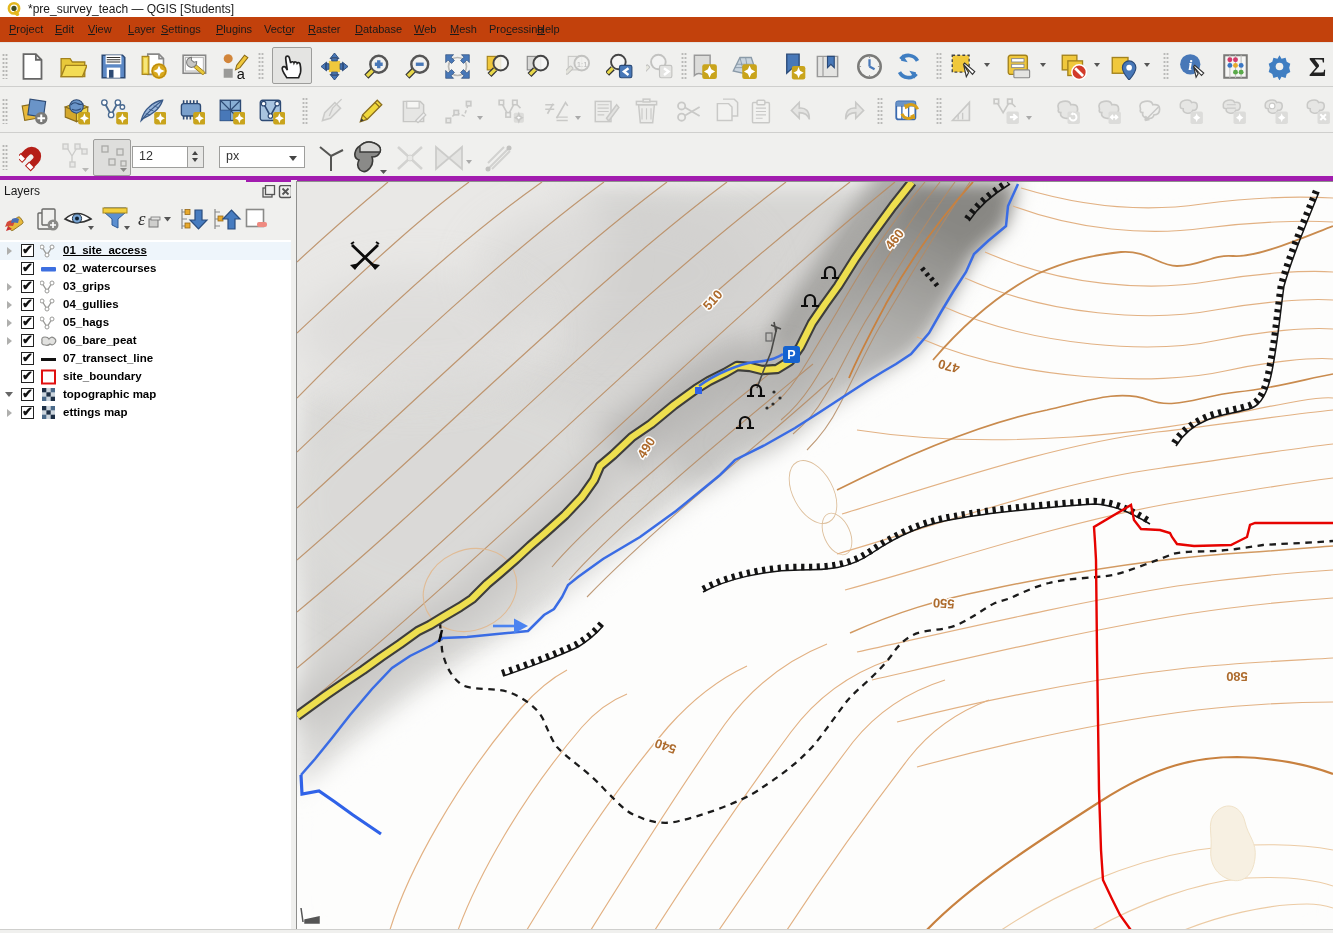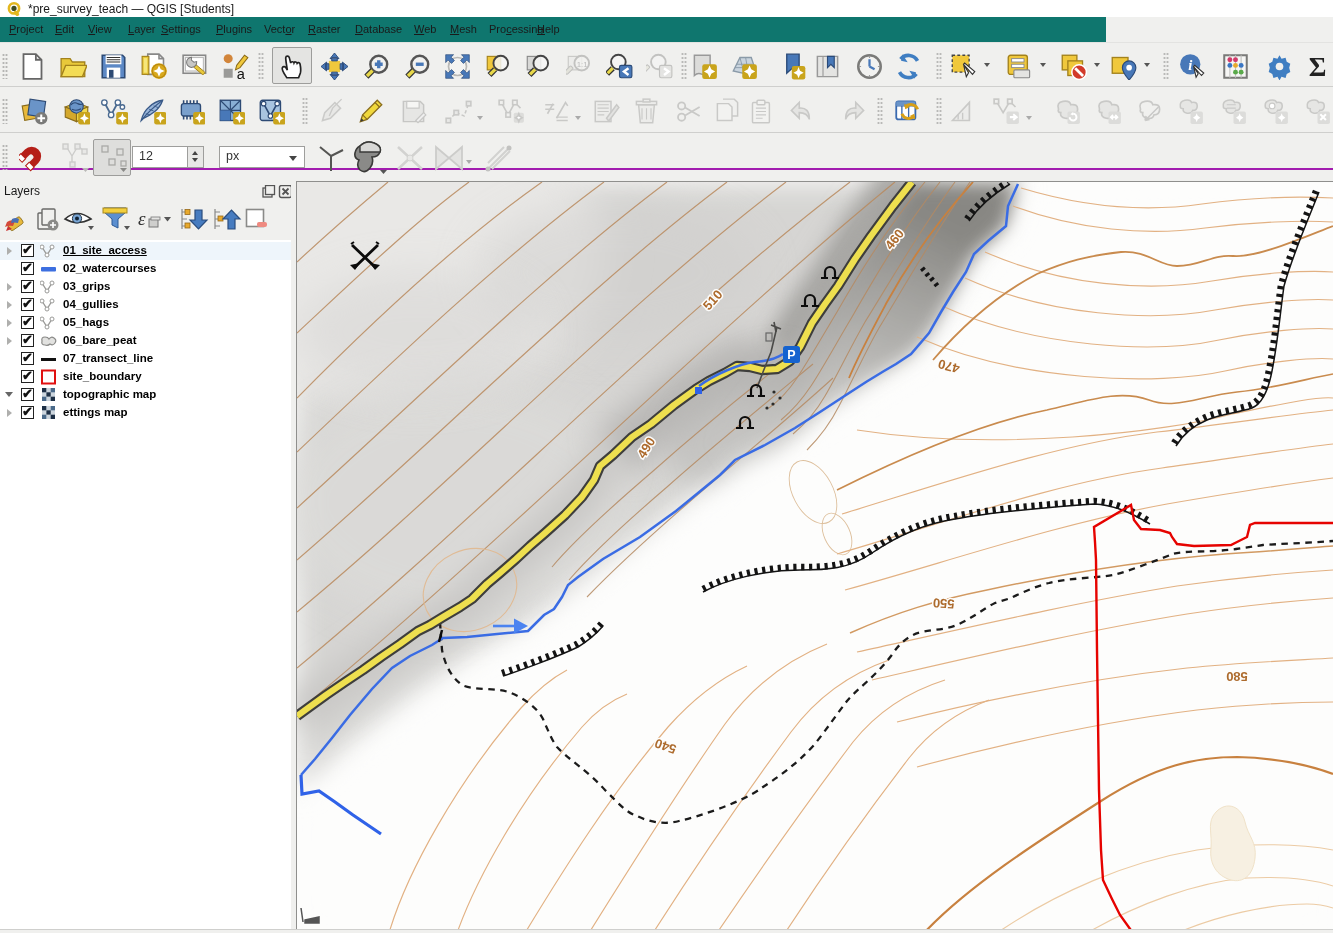--- a/index.html
+++ b/index.html
@@ -1,26 +1,26 @@
 <!DOCTYPE html>
 <html><head>
 <meta charset="utf-8">
 <style>
 *{margin:0;padding:0;box-sizing:border-box}
 html,body{width:1333px;height:933px;overflow:hidden;font-family:"Liberation Sans",sans-serif;background:#f0f0ee}
 .abs{position:absolute}
 #titlebar{position:absolute;left:0;top:0;width:1333px;height:17px;background:#ffffff}
 #titlebar .ttl{position:absolute;left:28px;top:2px;font-size:12px;color:#1a1a1a}
-#menubar{position:absolute;left:0;top:17px;width:1106px;height:25px;background:#0f766e}
+#menubar{position:absolute;left:0;top:17px;width:1333px;height:25px;background:#c2410c}
 #menubar span{position:absolute;top:6px;font-size:11px;color:#1a1a1a}
 #menubar u{text-decoration:underline}
 .tbrow{position:absolute;left:0;width:1333px;background:#f0f0ee}
 #tb1{top:42px;height:45px;border-top:1px solid #e3e3e1;border-bottom:1px solid #cfcfcd}
 #tb2{top:88px;height:45px;border-bottom:1px solid #cfcfcd}
-#tb3{top:134px;height:36px;border-bottom:2px solid #a21caf}
+#tb3{top:134px;height:48px;border-bottom:6px solid #a21caf}
 .grip{position:absolute;left:2px;top:10px;width:6px;height:26px;background-image:radial-gradient(circle,#b5b5b3 1px,transparent 1.2px);background-size:3px 4px}
 .ico{position:absolute;width:27px;height:27px}
 .sep{position:absolute;top:9px;width:6px;height:28px;background-image:radial-gradient(circle,#b9b9b7 1px,transparent 1.2px);background-size:3px 4px}
 .drop{position:absolute;width:0;height:0;border-left:3.5px solid transparent;border-right:3.5px solid transparent;border-top:4px solid #555}
 .dropg{border-top-color:#aaa}
 .selbtn{position:absolute;border:1px solid #9d9d9b;background:#e4e4e2;border-radius:2px}
 #panel{position:absolute;left:0;top:180px;width:246px;height:749px;background:#f0f0ee}
 #panel .hdr{position:absolute;left:4px;top:4px;font-size:12px;color:#1a1a1a}
 #list{position:absolute;left:0;top:60px;width:291px;height:689px;background:#ffffff}
 .lrow{position:absolute;left:0;width:291px;height:18px}

